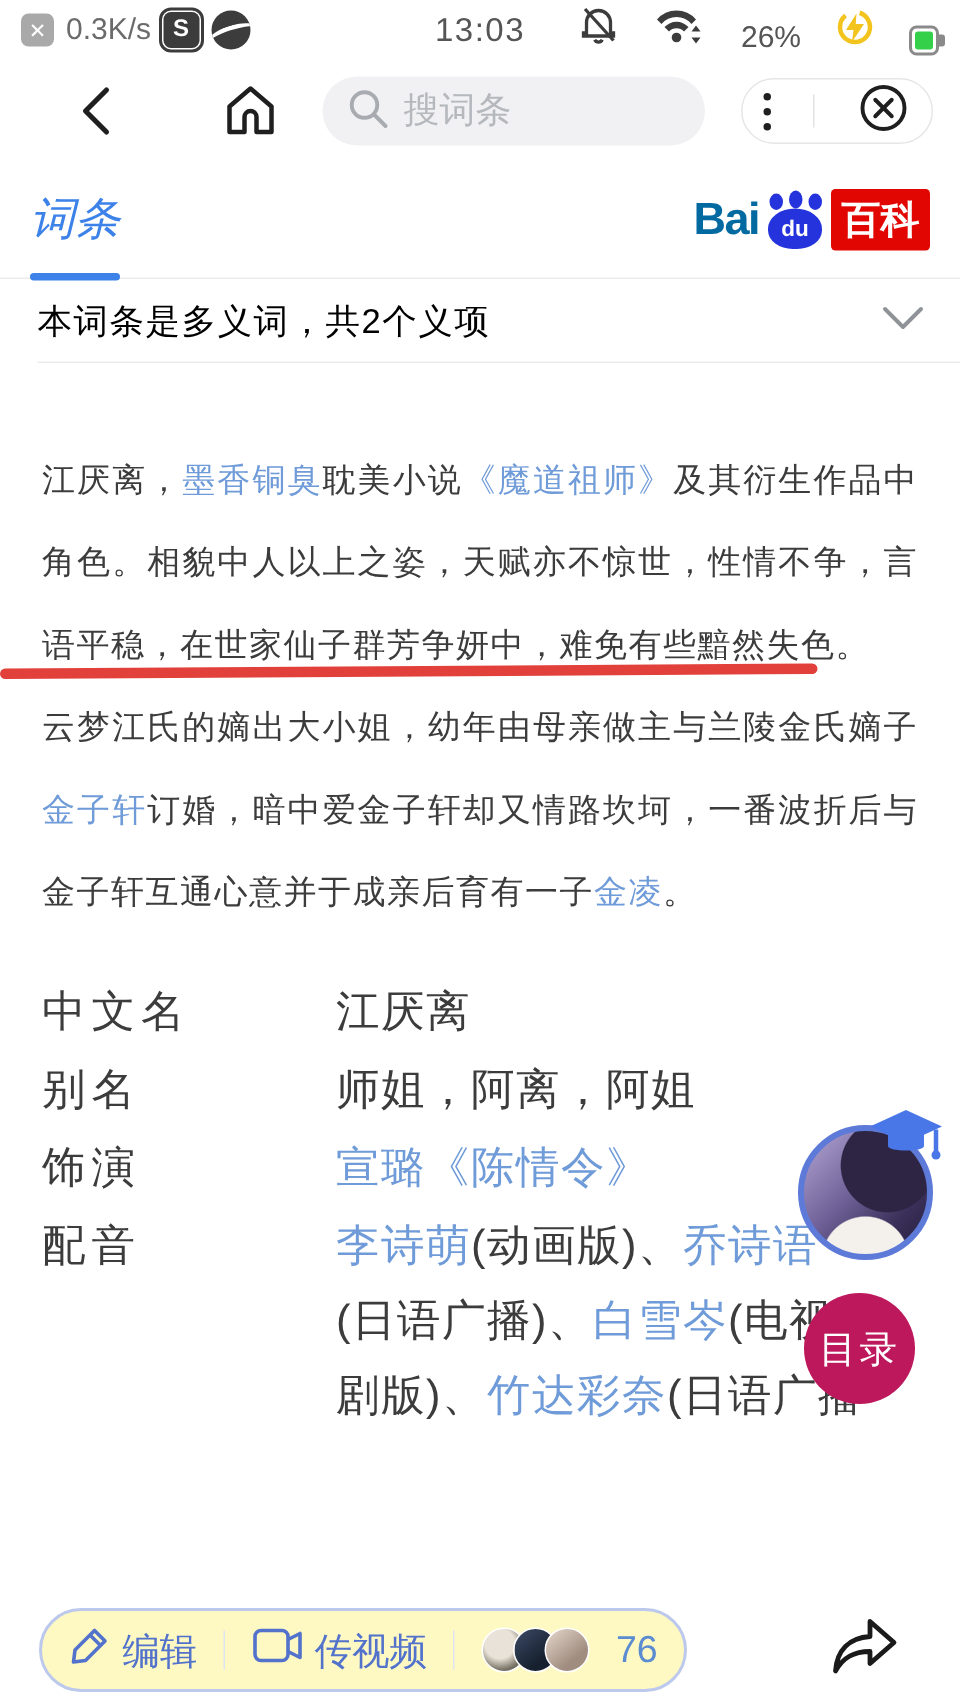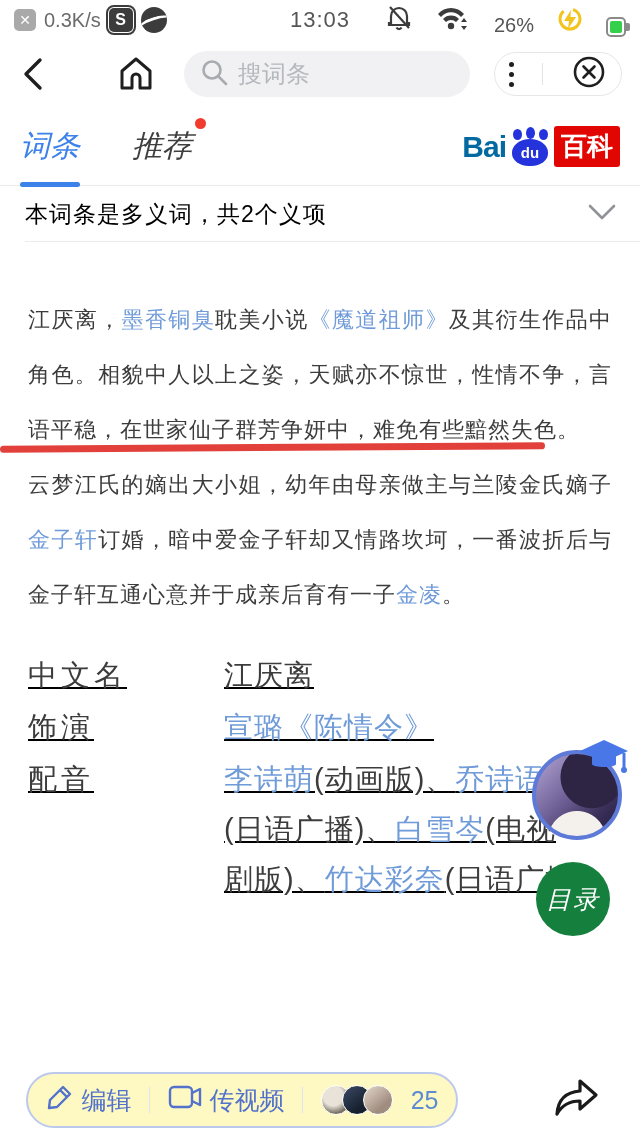--- a/index.html
+++ b/index.html
@@ -26,21 +26,21 @@
     border-top:3px solid #fff; border-radius:50%; transform:rotate(-18deg); }
   .sb-time { flex:1; text-align:center; font-size:22px; color:#555; letter-spacing:1px; }
   .sb-right { display:flex; align-items:flex-end; justify-content:flex-end; gap:24px; width:240px; }
   .pct { font-size:20px; color:#555; }
   .battery { position:relative; width:40px; height:20px; border:2px solid #8a8a8a; border-radius:5px; }
   .battery::after { content:""; position:absolute; right:-6px; top:4px; width:4px; height:8px;
     background:#8a8a8a; border-radius:0 2px 2px 0; }
   .battery .fill { position:absolute; left:2px; top:2px; bottom:2px; width:12px;
     background:#35d04a; border-radius:2px; }
   
-  .navbar { height:68px; display:flex; align-items:center; padding:0 18px; gap:10px; }
+  .navbar { height:68px; display:flex; align-items:center; padding:0 18px; gap:10px;margin-left:31px; }
   .icon-btn { display:flex; align-items:center; justify-content:center; }
   .searchbox {
     flex:1; height:46px; margin:0 14px 0 18px; background:#f1f1f3; border-radius:23px;
     display:flex; align-items:center; padding:0 16px; gap:10px;
   }
   .searchbox input {
     border:none; outline:none; background:transparent; font-size:24px; width:100%;
     color:#444; font-family:inherit;
   }
   .searchbox input::placeholder { color:#b5b8bd; }
@@ -80,38 +80,38 @@
     height:1px; background:#ececec; }
   .notice-text { color:#000000; font-size:23px; letter-spacing:1px; flex:1; }
   
   .article { position:relative; padding:50px 28px 0; }
   .para { font-size:22px; line-height:55px; color:#3c3c3c; letter-spacing:1px;
     text-align:justify; }
   .lnk { color:#6f9bd8; }
   .red-line { position:absolute; left:0; top:202px; width:545px; height:7px;
     background:#e2403a; border-radius:4px; transform:rotate(-0.35deg); }
   
-  .infobox { margin-top:28px;text-decoration:underline; }
+  .infobox { margin-top:28px; }
   .inforow { display:flex; margin-bottom:2px; }
   .inforow .lab { width:196px; flex:0 0 196px; color:#3c3c3c; font-size:29px;
     line-height:50px; letter-spacing:4px; }
   .inforow .val { width:352px; color:#3c3c3c; font-size:29px; line-height:50px;
     letter-spacing:1px; }
   
   .fab-avatar { position:absolute; top:750px; right:18px; width:90px; height:90px;
     border-radius:50%; border:4px solid #5e7ad8;
     background:
       radial-gradient(circle at 50% 105%, #f4f1ec 0 30%, rgba(0,0,0,0) 31%),
       radial-gradient(circle at 68% 28%, #2e2545 0 38%, rgba(0,0,0,0) 39%),
       linear-gradient(135deg,#b4a6d4,#6e6096 45%,#3a2f58 75%,#241d3d);
   }
   .fab-cap { position:absolute; top:-16px; right:-12px; }
   .fab-toc { position:absolute; top:862px; right:30px; width:74px; height:74px;
-    border-radius:50%; background:#15803d; color:#fff; font-size:25px;
-    display:flex; align-items:center; justify-content:center; letter-spacing:2px;font-style:italic; }
+    border-radius:50%; background:#be185d; color:#fff; font-size:25px;
+    display:flex; align-items:center; justify-content:center; letter-spacing:2px; }
   
   .bottombar { position:absolute; left:0; right:0; bottom:0; height:76px; background:#fff;
     display:flex; align-items:center; padding:0 26px; }
   .pill { width:432px; height:56px; border:2px solid #bcc9ec; border-radius:28px;
     display:flex; align-items:center; justify-content:space-evenly; background:#fef9c3; }
   .pill .vdiv { width:1px; height:26px; background:#dfe4f3; }
   .pill-item { display:flex; align-items:center; gap:8px; color:#5272cc; font-size:25px; }
   .avgroup { display:flex; align-items:center; }
   .avgroup .av { width:30px; height:30px; border-radius:50%; border:1px solid #fff; }
   .avgroup .av + .av { margin-left:-9px; }
@@ -203,24 +203,20 @@
           </svg>
       </span>
     </div>
   </div>
 
   <div class="tabbar">
     <div class="tab active">
       <span>词条</span>
       <span class="underline"></span>
     </div>
-    <div class="tab plain">
-      <span>推荐</span>
-      <span class="reddot"></span>
-    </div>
     <div class="brand">
       <span class="bai">Bai</span>
       <span class="paw">
         <span class="palm">du</span>
           <i></i>
           <i></i>
           <i></i>
       </span>
       <span class="baike">百科</span>
     </div>
@@ -237,20 +233,24 @@
 
   <div class="article">
     <p class="para"><span>江厌离，</span><span class="lnk">墨香铜臭</span><span>耽美小说</span><span class="lnk">《魔道祖师》</span><span>及其衍生作品中角色。相貌中人以上之姿，天赋亦不惊世，性情不争，言语平稳，在世家仙子群芳争妍中，难免有些黯然失色。</span></p>
     <div class="red-line"></div>
     <p class="para"><span>云梦江氏的嫡出大小姐，幼年由母亲做主与兰陵金氏嫡子</span><span class="lnk">金子轩</span><span>订婚，暗中爱金子轩却又情路坎坷，一番波折后与金子轩互通心意并于成亲后育有一子</span><span class="lnk">金凌</span><span>。</span></p>
 
     <div class="infobox">
       <div class="inforow">
         <div class="lab">中文名</div>
         <div class="val"><span>江厌离</span></div>
+      </div>
+      <div class="inforow">
+        <div class="lab">别名</div>
+        <div class="val"><span>师姐，阿离，阿姐</span></div>
       </div>
       <div class="inforow">
         <div class="lab">饰演</div>
         <div class="val"><span class="lnk">宣璐</span><span class="lnk">《陈情令》</span></div>
       </div>
       <div class="inforow">
         <div class="lab">配音</div>
         <div class="val"><span class="lnk">李诗萌</span><span>(动画版)、</span><span class="lnk">乔诗语</span><span>(日语广播)、</span><span class="lnk">白雪岑</span><span>(电视剧版)、</span><span class="lnk">竹达彩奈</span><span>(日语广播</span></div>
       </div>
     </div>
@@ -297,21 +297,21 @@
         </span>
         <span>传视频</span>
       </div>
       <span class="vdiv"></span>
       <div class="pill-item">
         <span class="avgroup">
           <span class="av av1"></span>
           <span class="av av2"></span>
           <span class="av av3"></span>
         </span>
-        <span class="count">25</span>
+        <span class="count">76</span>
       </div>
     </div>
     <span class="share">
       <svg width="52" height="46" viewBox="0 0 52 46">
           <path d="M30 6 L46 20 L30 34 V26 C19 26 12 30 7 39 C8 25 16 17 30 16 Z" fill="#fff" stroke="#1a1a1a" stroke-width="3.2" stroke-linejoin="round"></path>
         </svg>
     </span>
   </div>
 
 </div>

